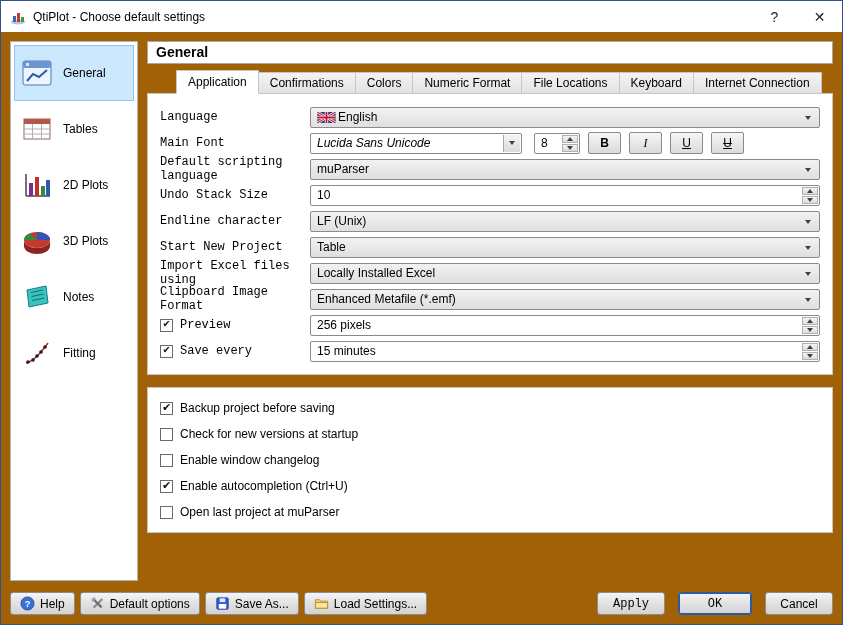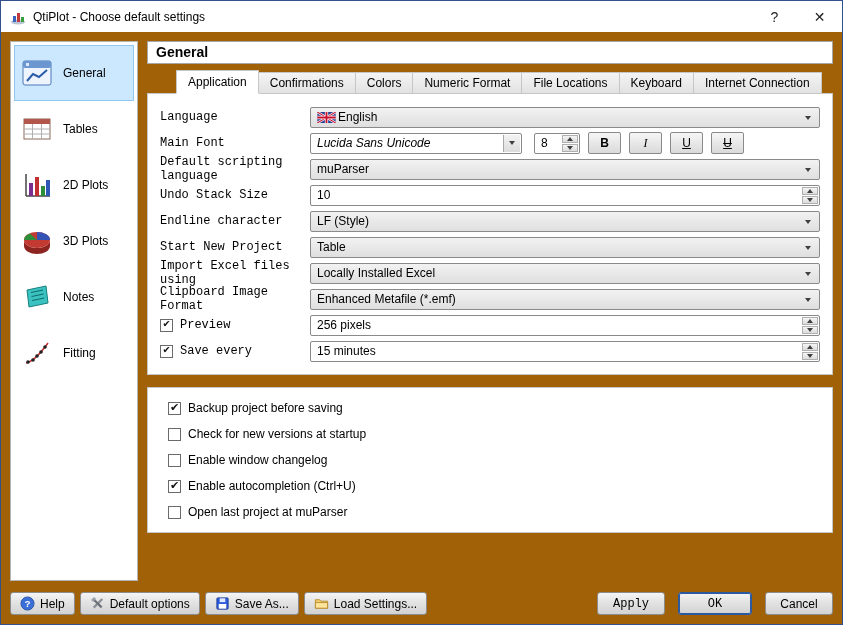--- a/index.html
+++ b/index.html
@@ -85,21 +85,21 @@
   .font-btn.underline { text-decoration:underline; }
   .font-btn.strike { text-decoration:underline line-through; }
   .gap12 { width:12px; flex:0 0 auto; }
 
   
   .cb { width:13px; height:13px; border:1px solid #6a6a6a; background:#fff; flex:0 0 auto;
         display:inline-flex; align-items:center; justify-content:center; }
   .cb.checked::after { content:"\2714"; font-size:11px; color:#111; line-height:1; margin-top:-1px; }
 
   .options-box { margin-top:12px; background:#fff; border:1px solid #c6c6c6;
-                 padding:13px 20px; display:flex; flex-direction:column; gap:12px; flex:0 0 auto; }
+                 padding:13px 12px; display:flex; flex-direction:column; gap:12px; flex:0 0 auto; }
   .opt-row { display:flex; align-items:center; gap:7px; }
 
   
   .footer { flex:0 0 auto; display:flex; align-items:center; gap:5px; padding:2px 9px 9px 9px; }
   .btn { height:23px; padding:0 9px; border:1px solid #8c8c8c; border-radius:3px;
          background:linear-gradient(#f5f5f5,#e3e3e3 45%,#d2d2d2); display:inline-flex;
          align-items:center; gap:5px; font-size:12px; white-space:nowrap; }
   .btn-icon { width:15px; height:15px; flex:0 0 auto; }
   .btn-icon svg { display:block; width:100%; height:100%; }
   .spacer { flex:1; }
@@ -291,21 +291,21 @@
                 </span>
             </span>
           </div>
         </div>
 
         <div class="form-row">
           <div class="label-cell">
               <span>Endline character</span>
             </div>
           <div class="combo">
-            <span class="combo-value">LF (Style)</span>
+            <span class="combo-value">LF (Unix)</span>
             <span class="combo-arrow"></span>
           </div>
         </div>
 
         <div class="form-row">
           <div class="label-cell">
               <span>Start New Project</span>
             </div>
           <div class="combo">
             <span class="combo-value">Table</span>

